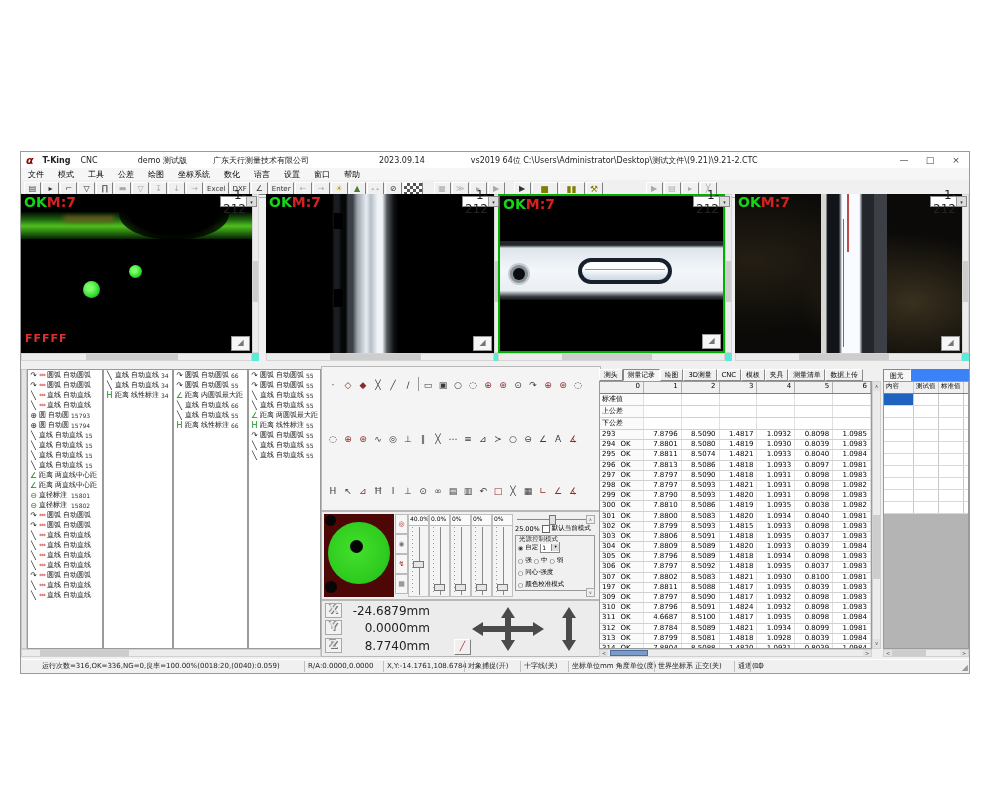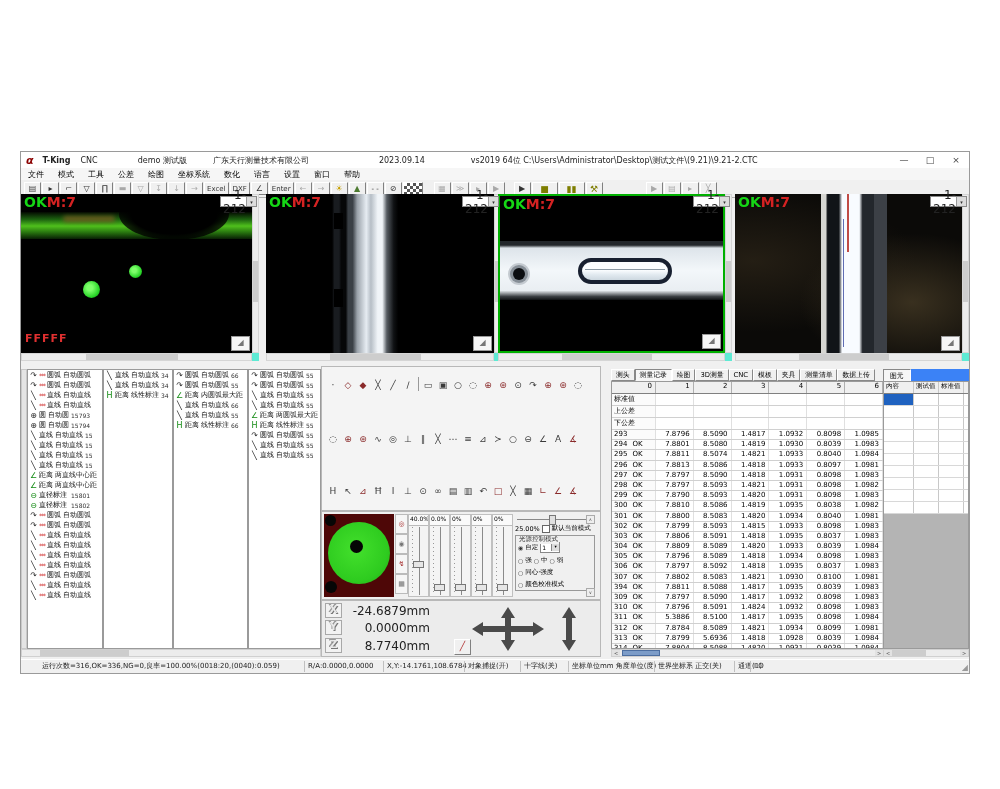--- a/index.html
+++ b/index.html
@@ -140,21 +140,21 @@
   .crow{position:absolute;left:3px;height:15px;display:flex;align-items:center;}
   .cicon{width:15px;height:13px;border:1px solid #a8a8a8;background:#f2f2f2;color:#e8e8e8;
          text-shadow:1px 1px 0 #777,-1px -1px 0 #999;font-weight:bold;font-size:11px;
          line-height:12px;text-align:center;}
   .cval{width:88px;text-align:right;font-size:12px;color:#222;}
   .diagbtn{position:absolute;left:132px;top:38px;width:15px;height:14px;border:1px solid;border-color:#fff #808080 #808080 #fff;
            background:#f0f0f0;color:#b03030;font-size:9px;line-height:12px;text-align:center;}
   .arrows{position:absolute;left:150px;top:6px;}
   .arrows2{position:absolute;left:238px;top:6px;}
   
-  #dpanel{position:absolute;left:578px;top:217px;width:282px;height:288px;background:#f0f0f0;margin-left:12px;}
+  #dpanel{position:absolute;left:578px;top:217px;width:282px;height:288px;background:#f0f0f0;}
   .dtabs{display:flex;height:12px;font-size:6.8px;}
   .dtab{padding:0 4px;border:1px solid;border-color:#fff #888 #888 #fff;background:#f0f0f0;
         display:flex;align-items:center;white-space:nowrap;}
   .dtab.active{border-color:#888 #fff #f6f6f6 #888;background:#f6f6f6;}
   .dtable{position:absolute;left:0;top:12px;right:9px;bottom:8px;background:#fff;border:1px solid #9a9a9a;
           box-sizing:border-box;overflow:hidden;font-size:7px;}
   .dr{display:flex;border-bottom:1px solid #d0d0d0;}
   .dr.head{background:#f0f0f0;border-bottom:1px solid #808080;height:11px;}
   .dr.head .dc{border-right:1px solid #b0b0b0;text-align:right;padding-right:3px;background:#f0f0f0;}
   .dr.spec{height:11px;} .dr.spec .dc0{text-align:left;padding-left:2px;}
@@ -990,21 +990,21 @@
             </div>
             <div class="dc dnum" style="width: 38px;">7.8802</div>
             <div class="dc dnum" style="width: 38px;">8.5083</div>
             <div class="dc dnum" style="width: 38px;">1.4821</div>
             <div class="dc dnum" style="width: 38px;">1.0930</div>
             <div class="dc dnum" style="width: 38px;">0.8100</div>
             <div class="dc dnum" style="width: 38px;">1.0981</div>
           </div>
           <div class="dr data">
             <div class="dc dc0" style="width: 44px;">
-              <span>394</span>
+              <span>197</span>
               <span>OK</span>
             </div>
             <div class="dc dnum" style="width: 38px;">7.8811</div>
             <div class="dc dnum" style="width: 38px;">8.5088</div>
             <div class="dc dnum" style="width: 38px;">1.4817</div>
             <div class="dc dnum" style="width: 38px;">1.0935</div>
             <div class="dc dnum" style="width: 38px;">0.8039</div>
             <div class="dc dnum" style="width: 38px;">1.0983</div>
           </div>
           <div class="dr data">
@@ -1029,21 +1029,21 @@
             <div class="dc dnum" style="width: 38px;">1.4824</div>
             <div class="dc dnum" style="width: 38px;">1.0932</div>
             <div class="dc dnum" style="width: 38px;">0.8098</div>
             <div class="dc dnum" style="width: 38px;">1.0983</div>
           </div>
           <div class="dr data">
             <div class="dc dc0" style="width: 44px;">
               <span>311</span>
               <span>OK</span>
             </div>
-            <div class="dc dnum" style="width: 38px;">5.3886</div>
+            <div class="dc dnum" style="width: 38px;">4.6687</div>
             <div class="dc dnum" style="width: 38px;">8.5100</div>
             <div class="dc dnum" style="width: 38px;">1.4817</div>
             <div class="dc dnum" style="width: 38px;">1.0935</div>
             <div class="dc dnum" style="width: 38px;">0.8098</div>
             <div class="dc dnum" style="width: 38px;">1.0984</div>
           </div>
           <div class="dr data">
             <div class="dc dc0" style="width: 44px;">
               <span>312</span>
               <span>OK</span>
@@ -1054,21 +1054,21 @@
             <div class="dc dnum" style="width: 38px;">1.0934</div>
             <div class="dc dnum" style="width: 38px;">0.8099</div>
             <div class="dc dnum" style="width: 38px;">1.0981</div>
           </div>
           <div class="dr data">
             <div class="dc dc0" style="width: 44px;">
               <span>313</span>
               <span>OK</span>
             </div>
             <div class="dc dnum" style="width: 38px;">7.8799</div>
-            <div class="dc dnum" style="width: 38px;">5.6936</div>
+            <div class="dc dnum" style="width: 38px;">8.5081</div>
             <div class="dc dnum" style="width: 38px;">1.4818</div>
             <div class="dc dnum" style="width: 38px;">1.0928</div>
             <div class="dc dnum" style="width: 38px;">0.8039</div>
             <div class="dc dnum" style="width: 38px;">1.0984</div>
           </div>
           <div class="dr data">
             <div class="dc dc0" style="width: 44px;">
               <span>314</span>
               <span>OK</span>
             </div>

